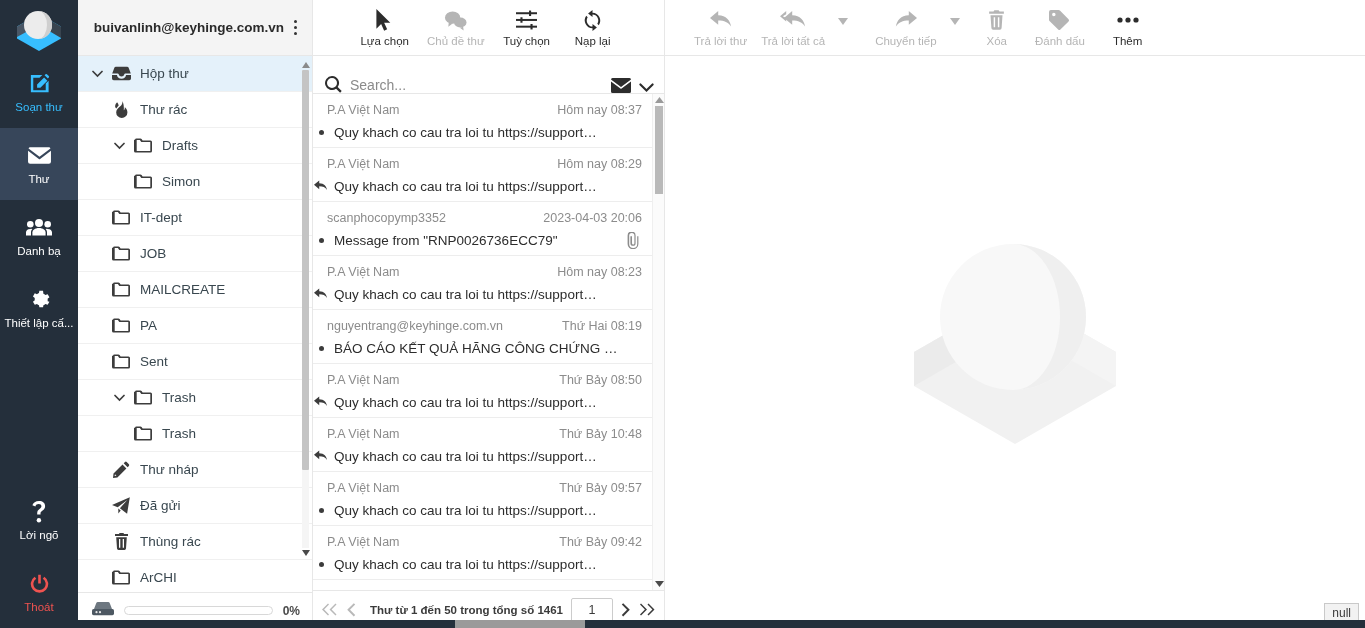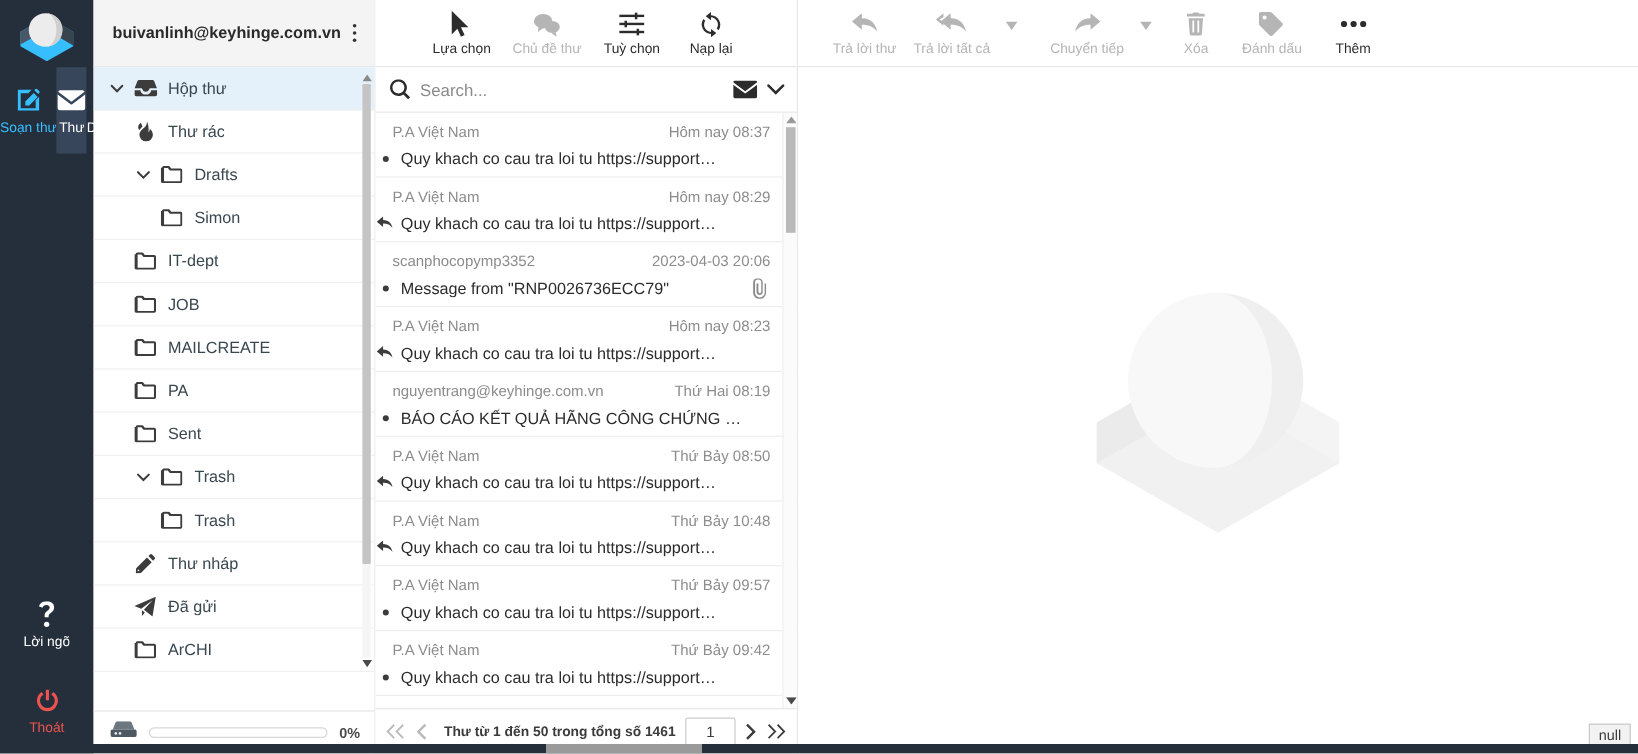--- a/index.html
+++ b/index.html
@@ -12,21 +12,21 @@
 
   
   #taskbar {
     width: 78px; height: 628px; background: #242f3b;
     display: flex; flex-direction: column; flex: 0 0 78px;
   }
   .tb-logo {
     height: 56px; display: flex; align-items: center; justify-content: center;
     background: #242f3b;
   }
-  .tb-items { display: flex; flex-direction: row; }
+  .tb-items { display: flex; flex-direction: column; }
   .tb-item {
     height: 72px; display: flex; flex-direction: column;
     align-items: center; justify-content: center; gap: 5px;
     color: #ffffff; cursor: pointer; position: relative;
   }
   .tb-item .tb-label { font-size: 11.5px; line-height: 12px; white-space: nowrap;
      max-width: 76px; overflow: hidden; text-overflow: ellipsis; text-align: center; }
   .tb-item.compose { color: #37beff; }
   .tb-item.compose .tb-ic svg { fill: #37beff; }
   .tb-item.active { background: #37465a; color: #fff; }
@@ -103,21 +103,21 @@
     align-items: center; justify-content: center; gap: 3px; cursor: pointer;
     color: #2c2c2c; font-size: 11.5px; white-space: nowrap;
   }
   .tbtn .bic { height: 24px; display: flex; align-items: center; }
   .tbtn .bic svg { fill: #2c2c2c; display: block; }
   .tbtn.disabled { color: #b5b5b5; }
   .tbtn.disabled .bic svg { fill: #b5b5b5; }
 
   .searchbar {
     height: 38px; flex: 0 0 38px; border-bottom: 1px solid #e7e7e7;
-    display: flex; align-items: center; gap: 8px; padding: 0 10px 0 12px;
+    display: flex; align-items: flex-end; gap: 8px; padding: 0 10px 0 12px;
   }
   .searchbar .sinput {
     flex: 1 1 auto; border: 0; outline: 0; font-size: 14px; color: #767676;
     font-family: "Liberation Sans", sans-serif; background: transparent;
   }
   .searchbar .sinput::placeholder { color: #8a8a8a; }
   .s-ico { display: flex; align-items: center; cursor: pointer; }
   .s-ico svg { fill: #2c2c2c; display: block; }
 
   .msglist { flex: 1 1 auto; position: relative; overflow: hidden; background: #fff; }
@@ -394,20 +394,28 @@
       <div class="folder lvl1">
         <span class="fic">
             <svg width="18" height="17" viewBox="0 0 18 17">
               <path d="M17.8.3 0 8l5.7 2.2L15.3 3 7.9 11.2l7.2 5.5z" fill="#3c3c3c"></path>
               <path d="M6.3 11.6v4.8l2.4-3z" fill="#3c3c3c"></path>
             </svg>
           </span>
         <span class="fname">Đã gửi</span>
       </div>
 
+      <div class="folder lvl1">
+        <span class="fic">
+            <svg width="15" height="17" viewBox="0 0 15 17">
+              <path d="M5.6 0 4.9 1H1v1.9h13V1h-3.9L9.4 0zM2.2 4.2 3 15.6A1.5 1.5 0 0 0 4.5 17h6a1.5 1.5 0 0 0 1.5-1.4l.8-11.4zM5 6h1.3v8.8H5zm3.7 0H10v8.8H8.7z" fill="#3c3c3c"></path>
+            </svg>
+          </span>
+        <span class="fname">Thùng rác</span>
+      </div>
 
       <div class="folder lvl1">
         <span class="fic">
             <svg width="18" height="15" viewBox="0 0 18 15">
               <path d="M1 1.8A1.5 1.5 0 0 1 2.5.4h3.9a1.5 1.5 0 0 1 1.2.6l1 1.4h7.9A1.5 1.5 0 0 1 18 3.9v9.2a1.5 1.5 0 0 1-1.5 1.5h-15A1.5 1.5 0 0 1 0 13.1V1.8zm1.7.3v11h13.6V4.1H7.9a1 1 0 0 1-.8-.4l-1.2-1.6z" fill="#3c3c3c"></path>
             </svg>
           </span>
         <span class="fname">ArCHI</span>
       </div>
 

